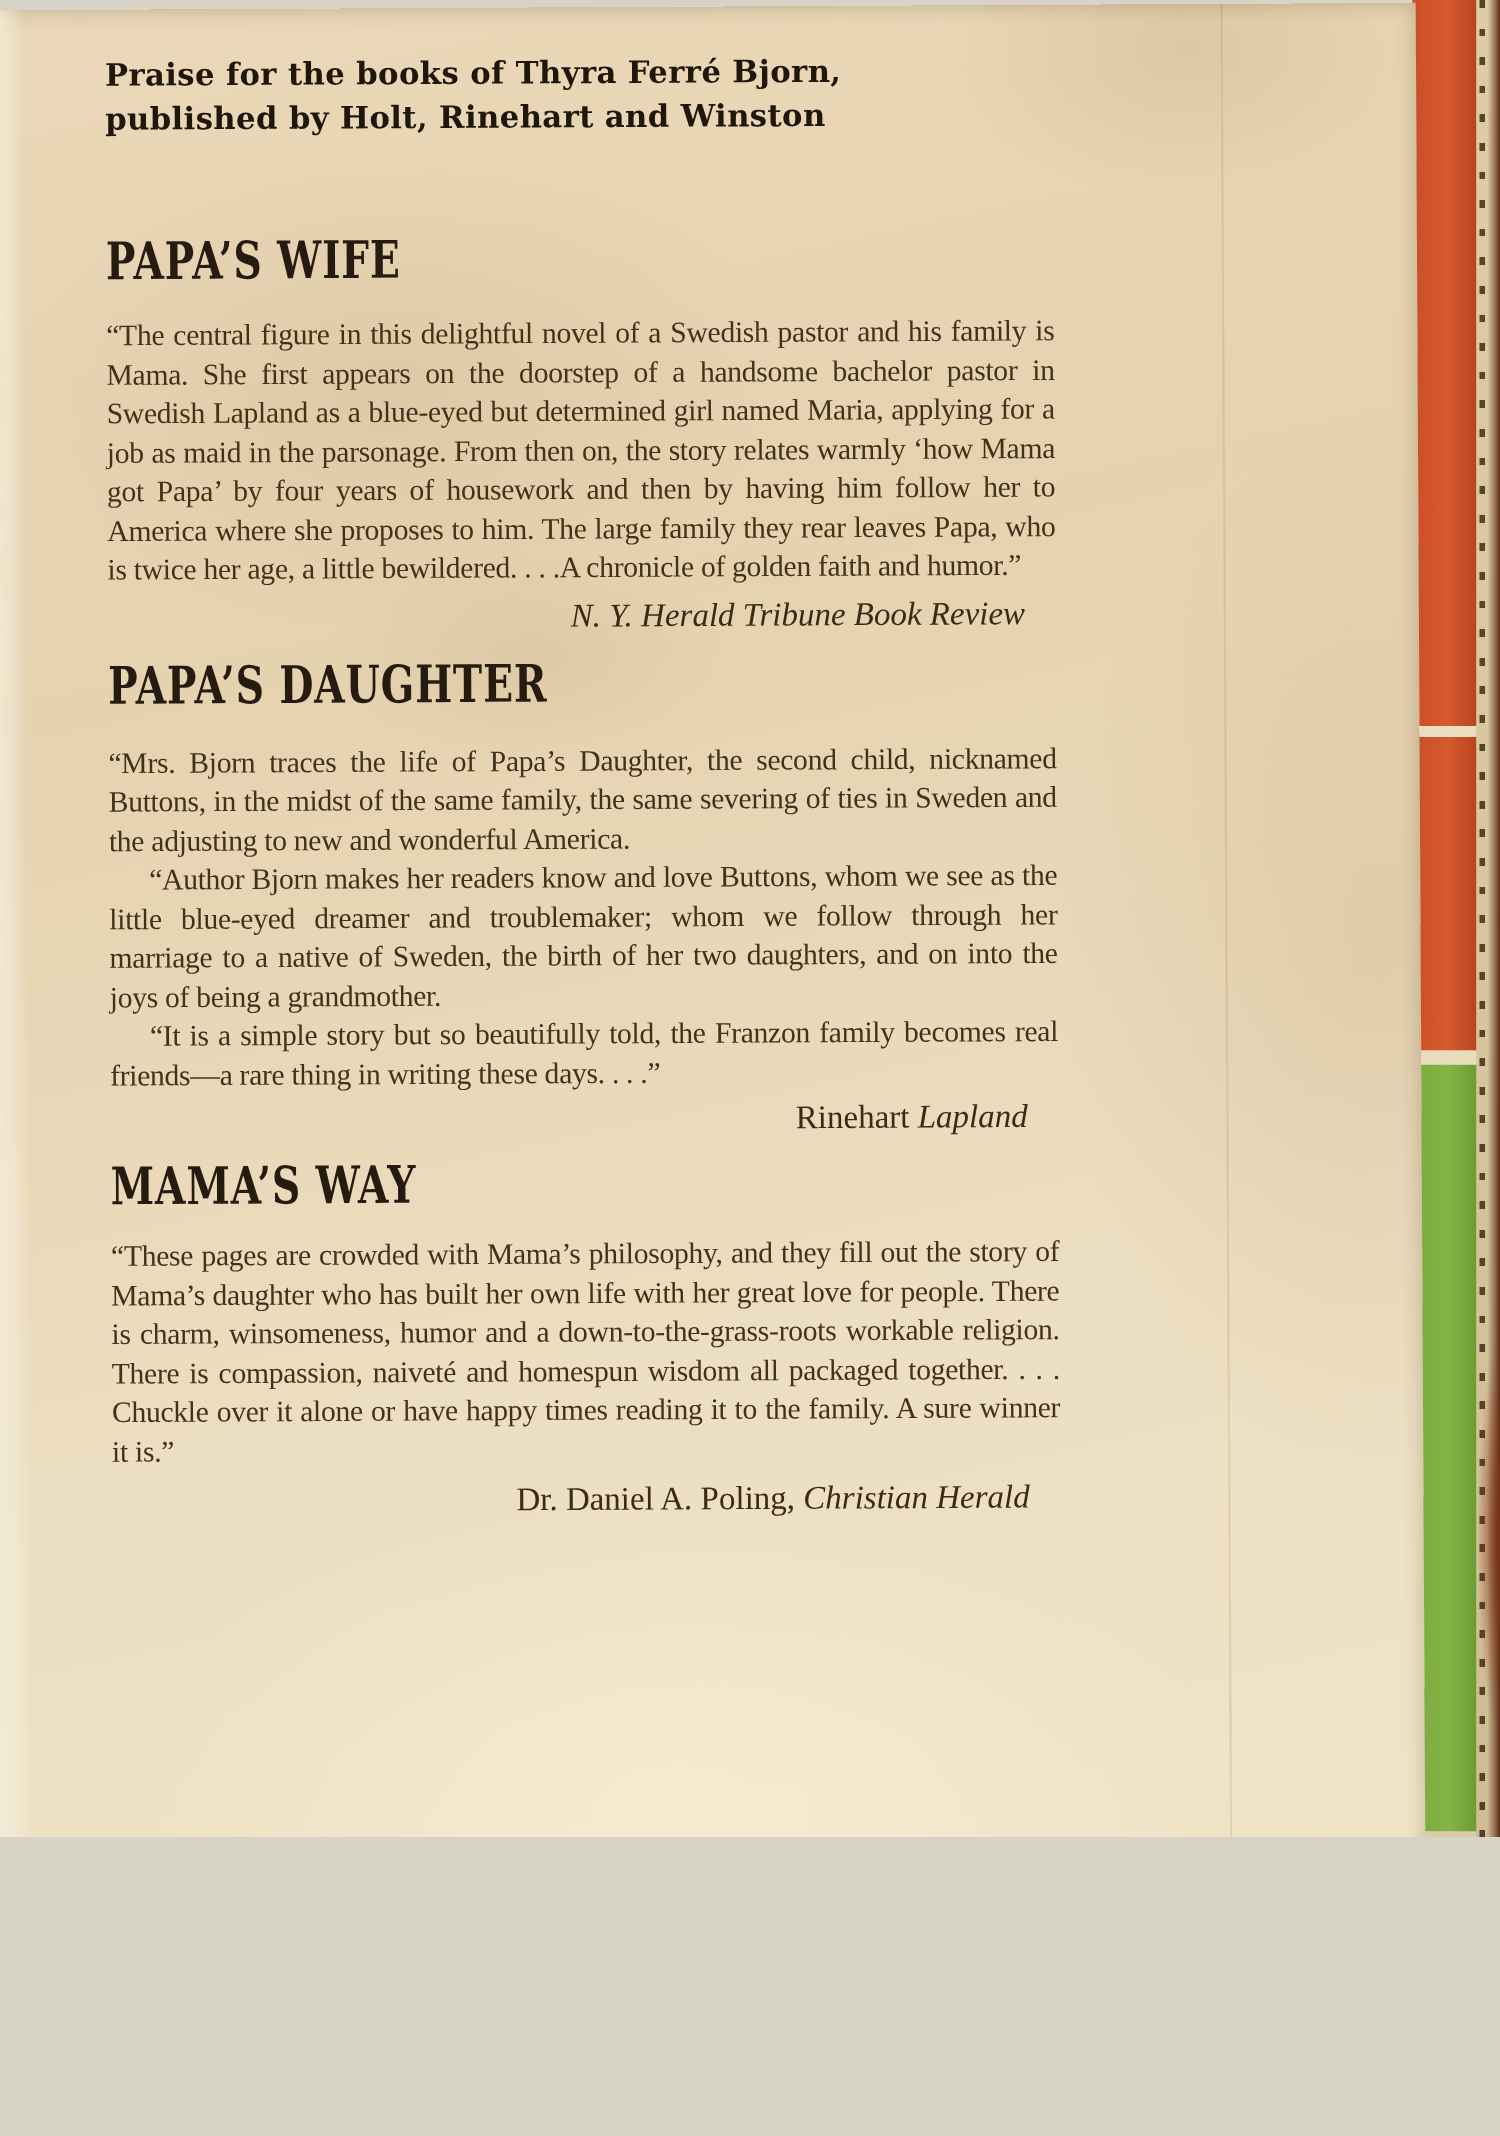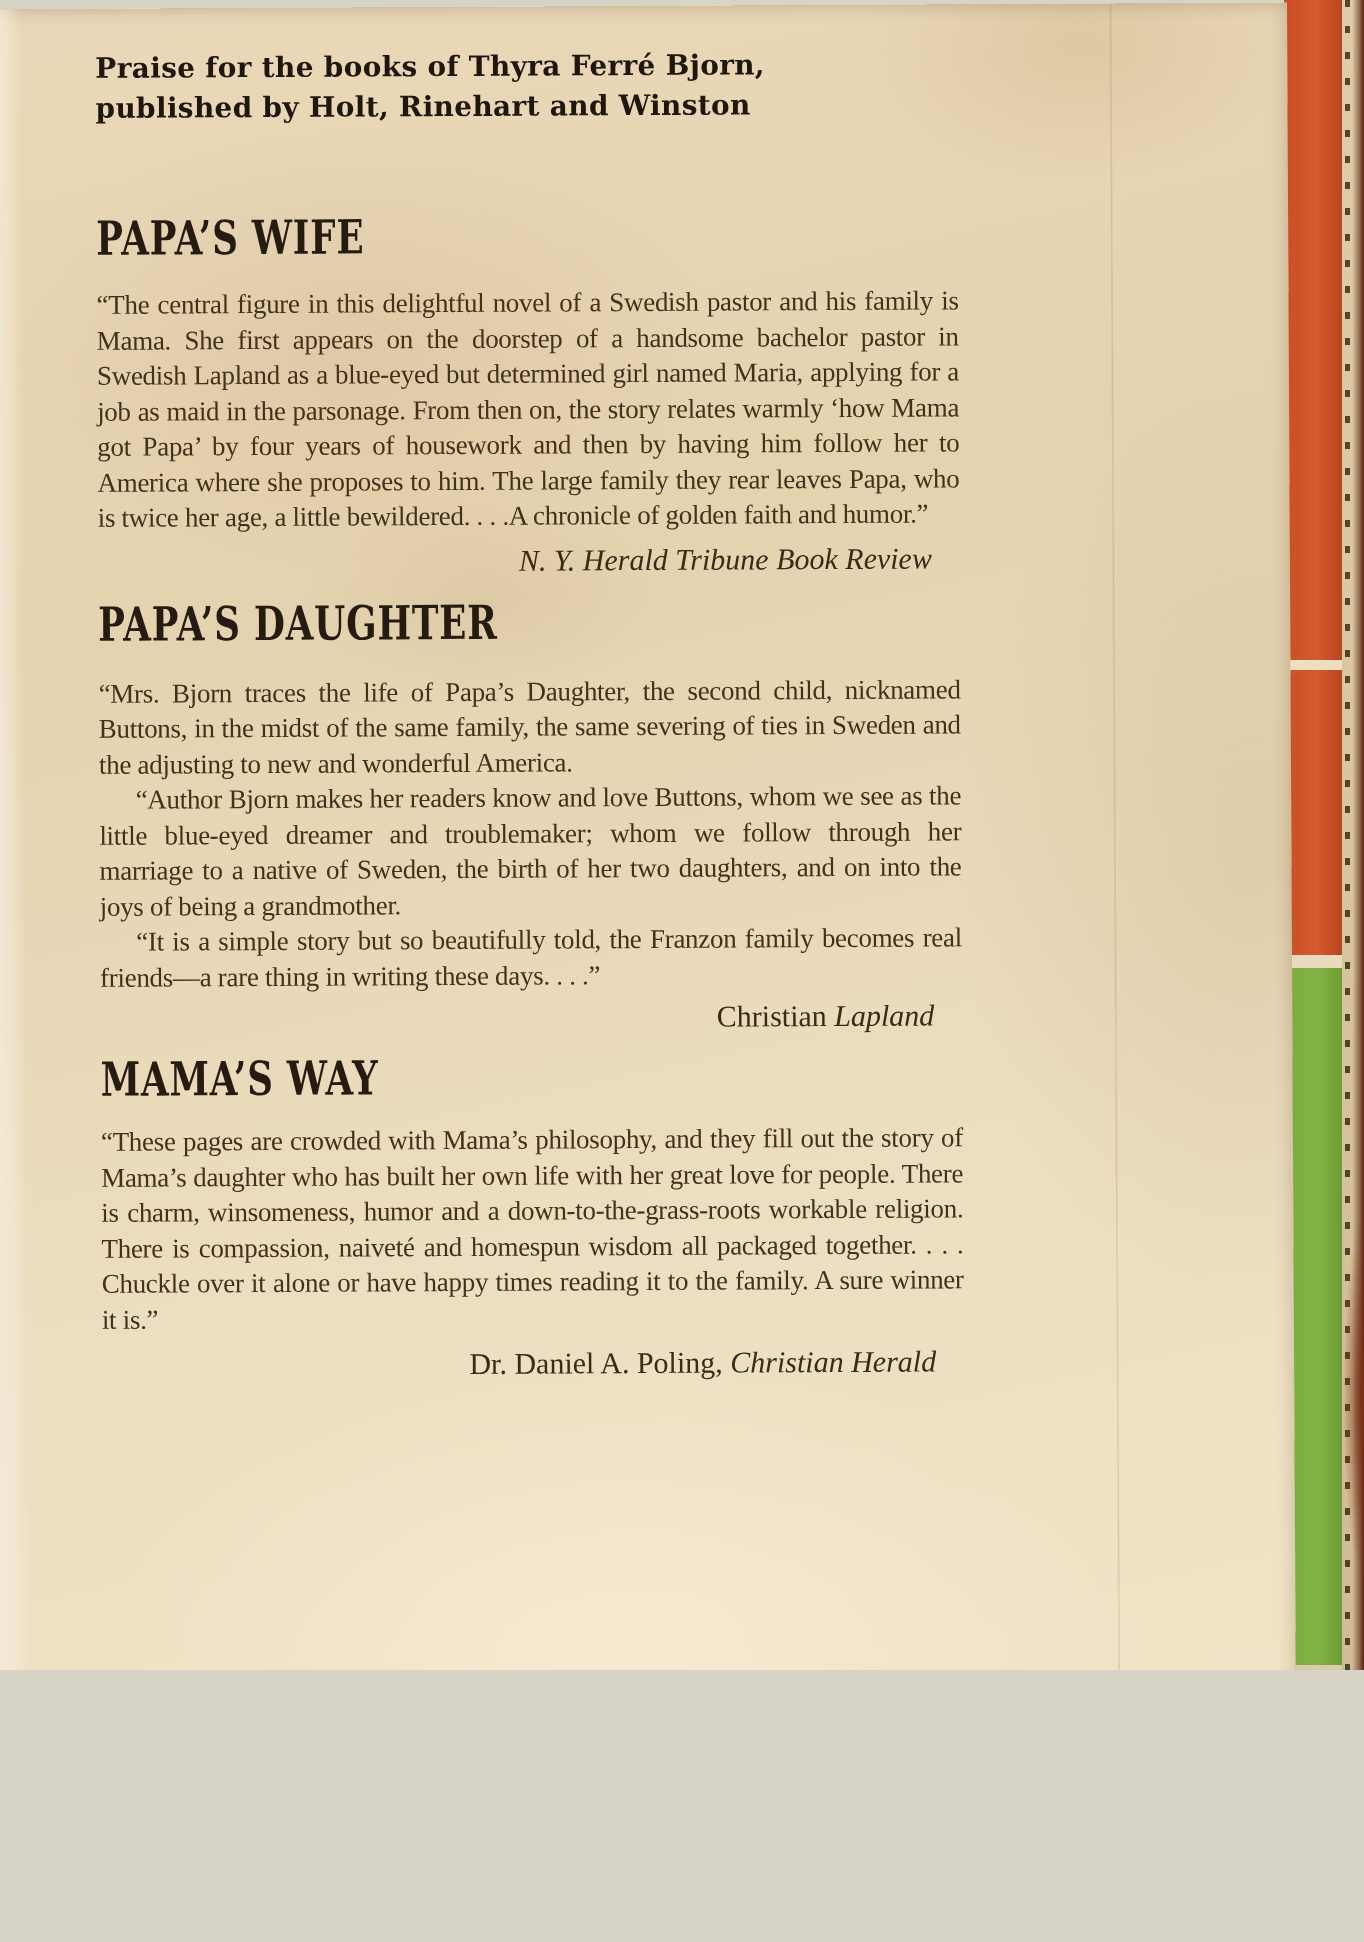--- a/index.html
+++ b/index.html
@@ -130,21 +130,21 @@
       </h2>
       <p>“The central figure in this delightful novel of a Swedish pastor and his family is Mama. She first appears on the doorstep of a handsome bachelor pastor in Swedish Lapland as a blue-eyed but determined girl named Maria, applying for a job as maid in the parsonage. From then on, the story relates warmly ‘how Mama got Papa’ by four years of housework and then by having him follow her to America where she proposes to him. The large family they rear leaves Papa, who is twice her age, a little bewildered. . . .A chronicle of golden faith and humor.”</p>
       <div class="attribution att-s0"><span class="att-italic">N. Y. Herald Tribune Book Review</span></div>
 
       <h2 class="book-title s1">
         <span class="condense">PAPA’S DAUGHTER</span>
       </h2>
       <p>“Mrs. Bjorn traces the life of Papa’s Daughter, the second child, nicknamed Buttons, in the midst of the same family, the same severing of ties in Sweden and the adjusting to new and wonderful America.</p>
       <p class="indented">“Author Bjorn makes her readers know and love Buttons, whom we see as the little blue-eyed dreamer and troublemaker; whom we follow through her marriage to a native of Sweden, the birth of her two daughters, and on into the joys of being a grandmother.</p>
       <p class="indented">“It is a simple story but so beautifully told, the Franzon family becomes real friends—a rare thing in writing these days. . . .”</p>
-      <div class="attribution att-s1"><span>Christian </span><span class="att-italic">Lapland</span></div>
+      <div class="attribution att-s1"><span>Rinehart </span><span class="att-italic">Lapland</span></div>
 
       <h2 class="book-title s2">
         <span class="condense">MAMA’S WAY</span>
       </h2>
       <p>“These pages are crowded with Mama’s philosophy, and they fill out the story of Mama’s daughter who has built her own life with her great love for people. There is charm, winsomeness, humor and a down-to-the-grass-roots workable religion. There is compassion, naiveté and homespun wisdom all packaged together. . . . Chuckle over it alone or have happy times reading it to the family. A sure winner it is.”</p>
       <div class="attribution att-s2"><span>Dr. Daniel A. Poling, </span><span class="att-italic">Christian Herald</span></div>
 
     </div>
   </div>
 

